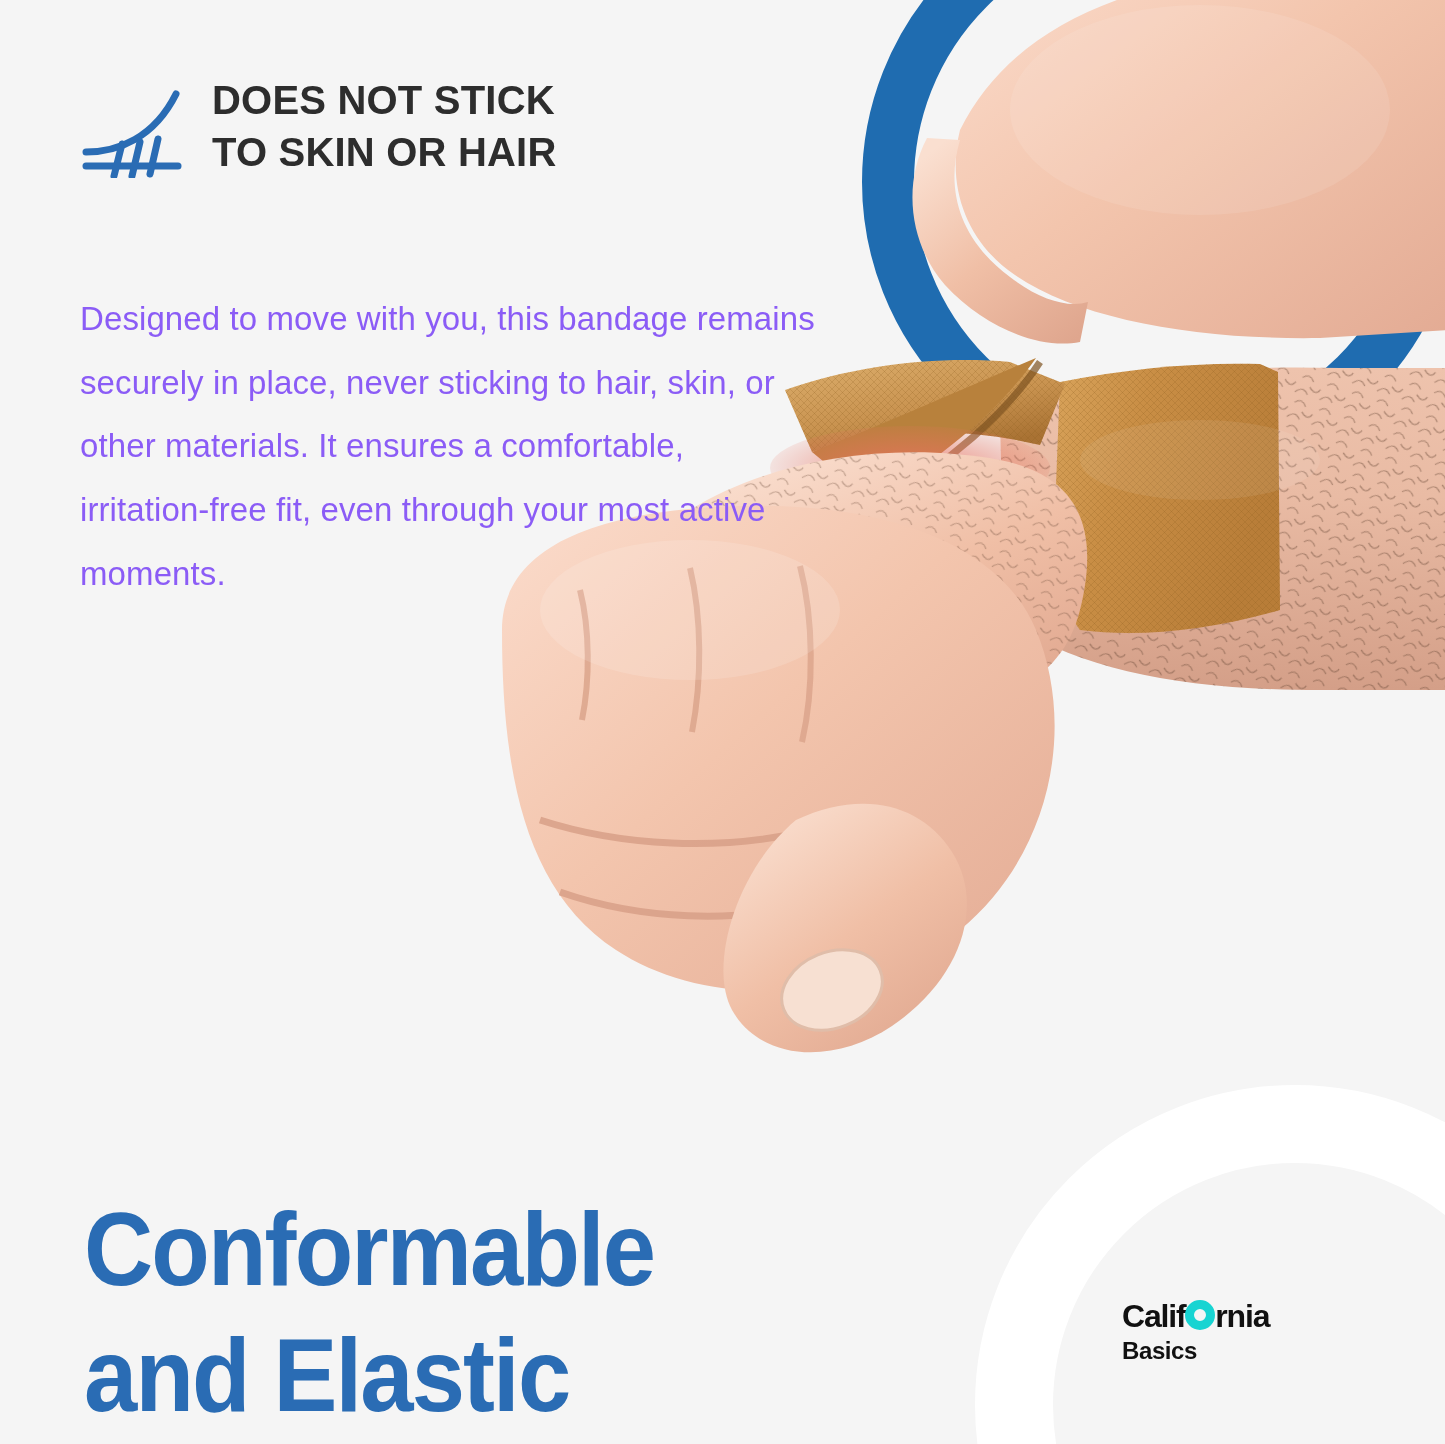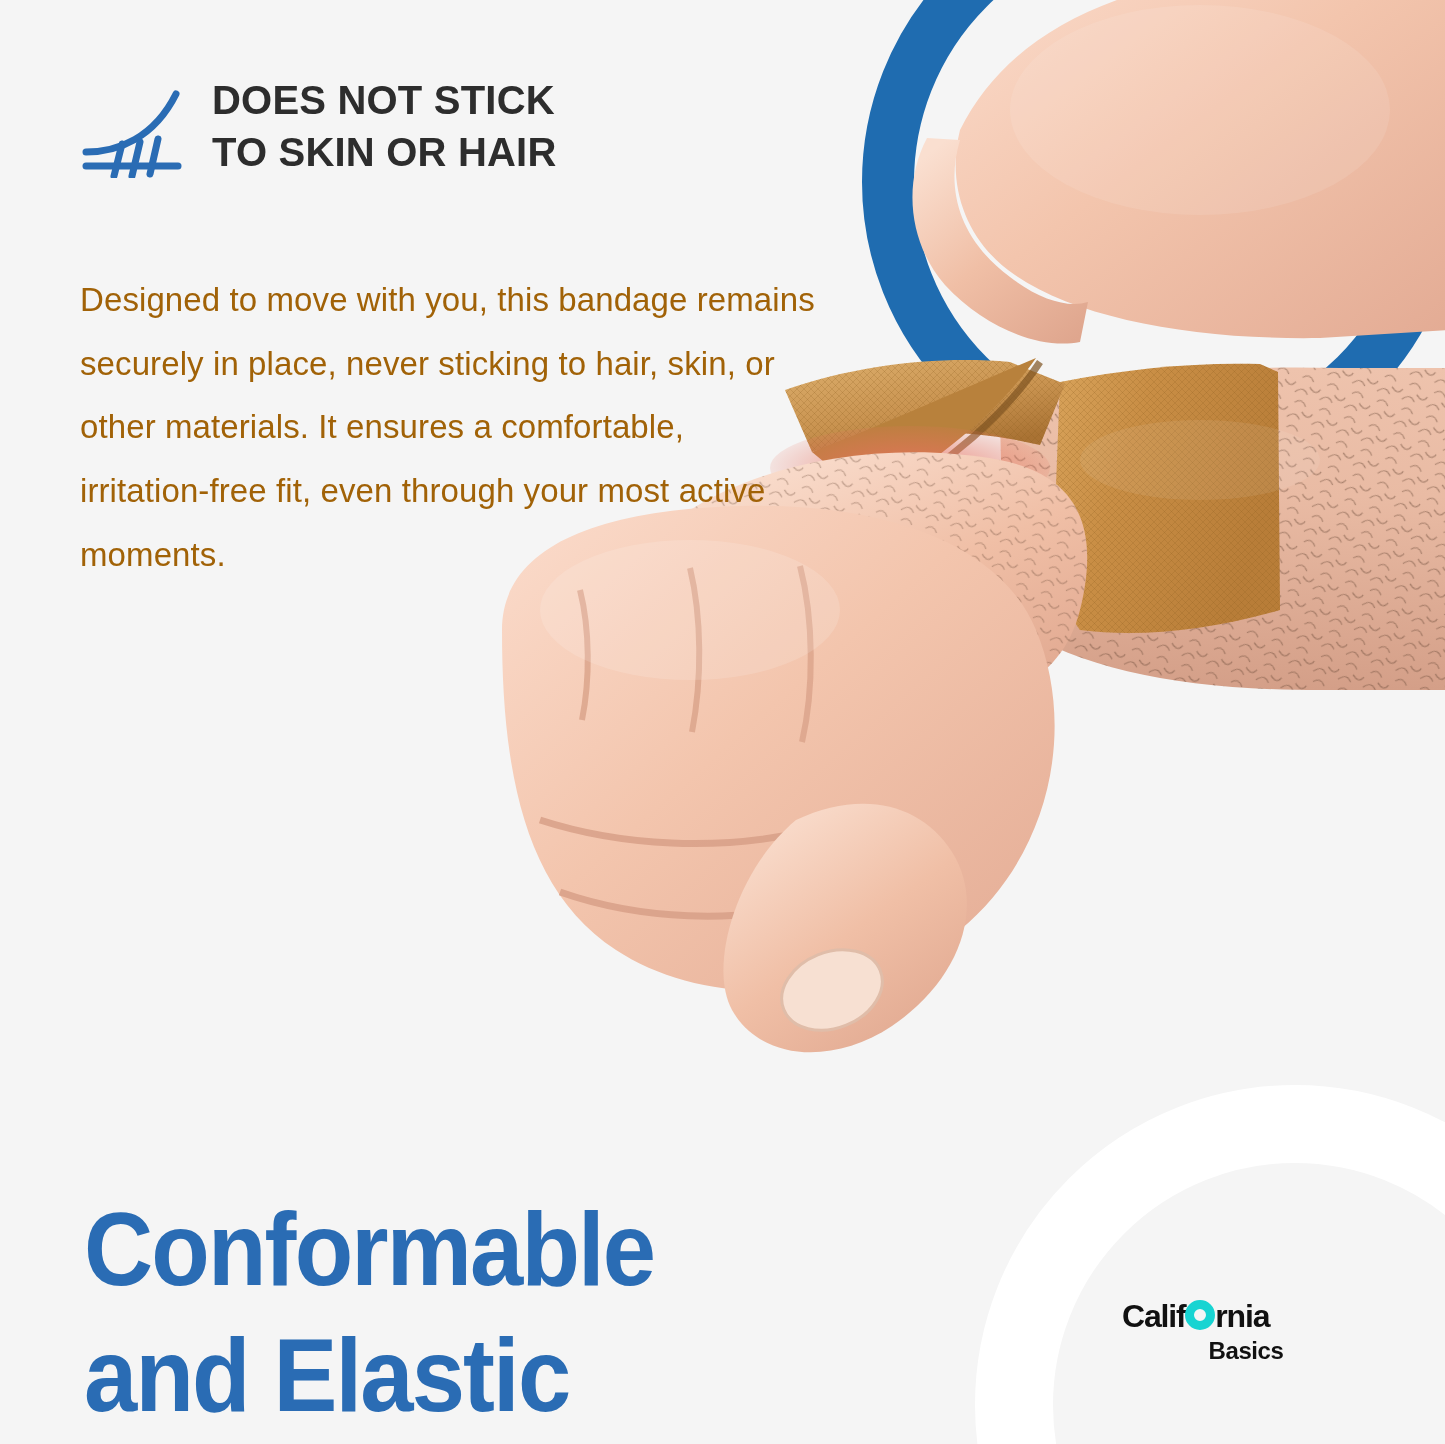--- a/index.html
+++ b/index.html
@@ -45,24 +45,24 @@
   }
   #hair-icon{flex:0 0 auto;width:108px;height:96px;margin-top:8px;}
   #hair-icon svg{display:block;}
   #feature-title{
     font-size:40px; line-height:1.30;
     font-weight:700; letter-spacing:.2px;
     color:#2d2d2d; white-space:pre-line;
   }
 
   #feature-body{
-    position:absolute; left:80px; top:235px;
+    position:absolute; left:80px; top:254px;
     width:735px; z-index:6;
     font-size:33px; line-height:1.93;
-    color:#a16207; font-weight:400;
+    color:#8b5cf6; font-weight:400;
     letter-spacing:.1px;
   }
 
   
   #headline{
     position:absolute; left:84px; top:1118px;
     z-index:6;
     font-size:103px; line-height:1.22;
     font-weight:700; letter-spacing:-2px;
     color:#2a6cb4;
@@ -85,21 +85,21 @@
   #logo-word .o-slot{
     display:inline-block; position:relative;
     width:30px; height:30px; vertical-align:-3px;
   }
   #logo-o-ring{
     position:absolute; left:0; top:0;
     width:30px; height:30px; border-radius:50%;
     border:9px solid #17d4d2; box-sizing:border-box;
   }
   #logo-sub{
-    margin-top:7px; text-align:center;
+    margin-top:7px; text-align:left;
     font-size:24px; font-weight:700;
     letter-spacing:-.4px; color:#111111;
     line-height:1;
   }
 </style>
 </head>
 <body>
 
 <div id="stage">
 

